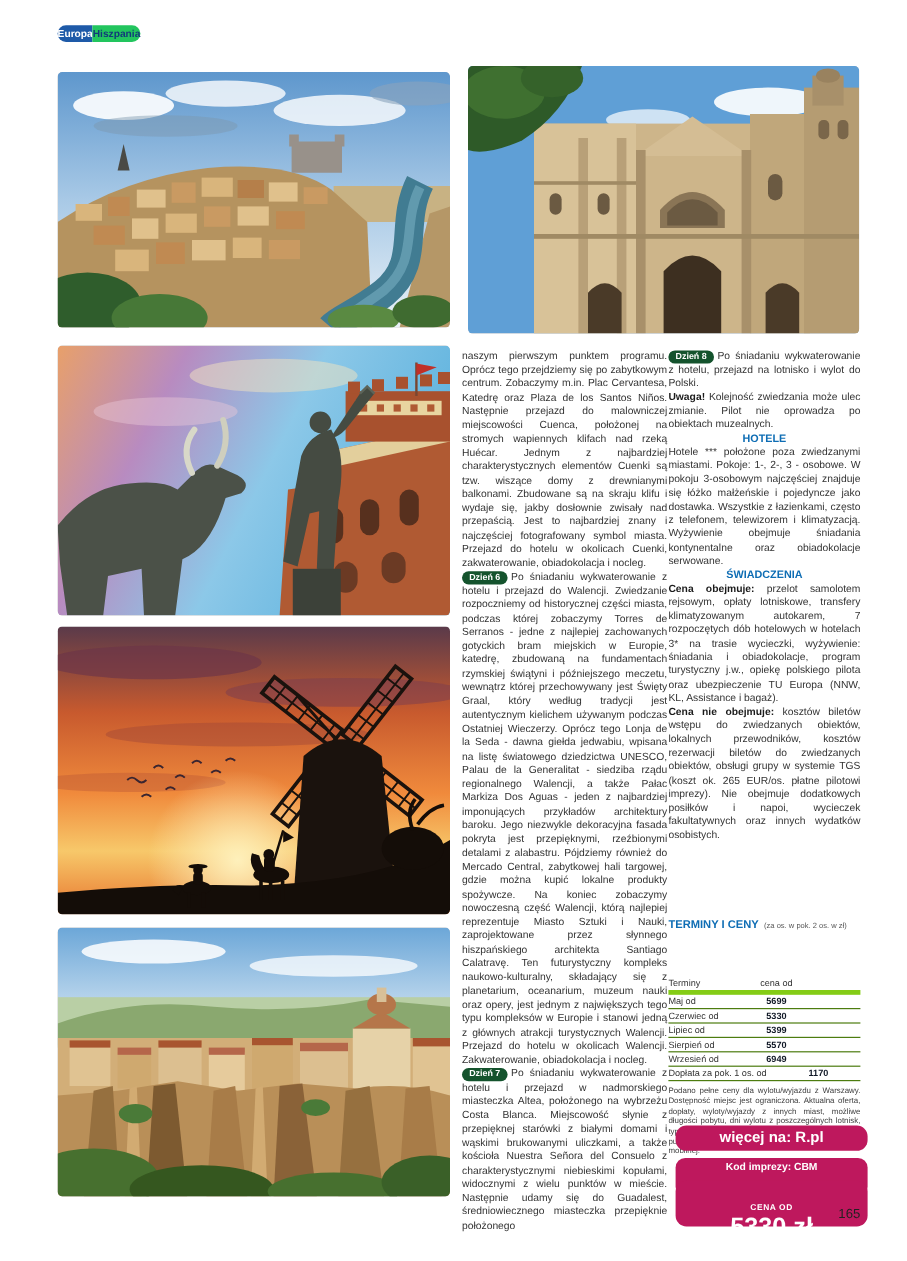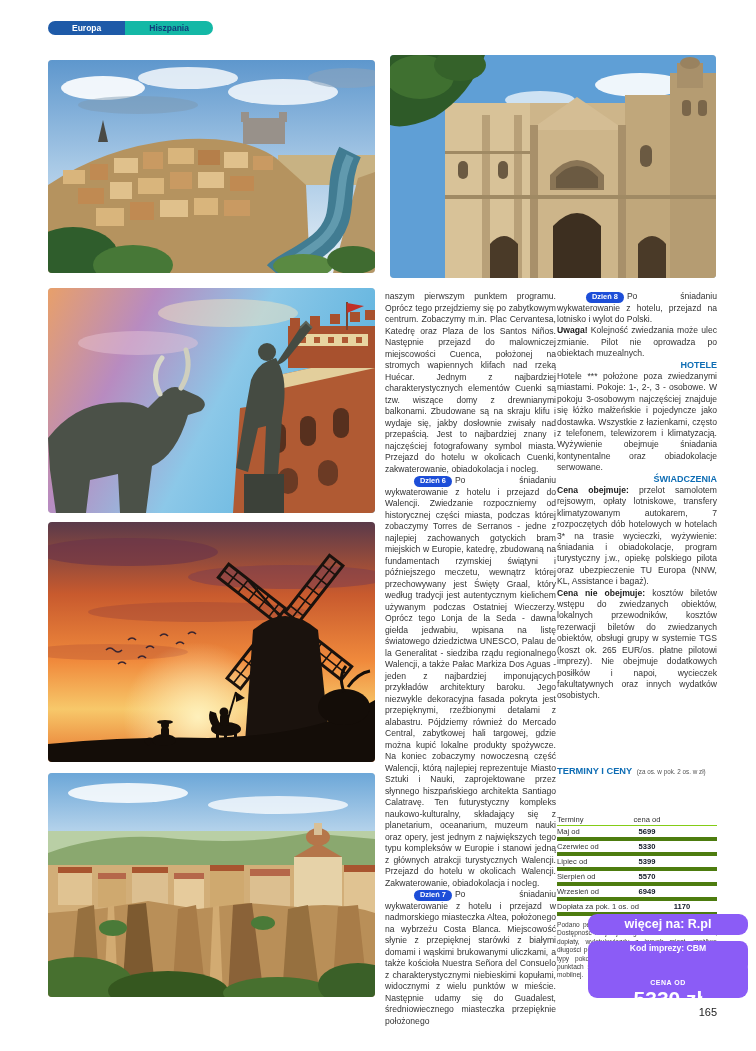--- a/index.html
+++ b/index.html
@@ -1,55 +1,55 @@
 <!DOCTYPE html>
 <html lang="pl"><head>
 <meta charset="utf-8">
 <style>
   html,body{margin:0;padding:0;background:#e9e9e9;}
   .page{position:relative;width:756px;height:1051px;background:#ffffff;margin:0 auto;
         font-family:"Liberation Sans", sans-serif;overflow:hidden;}
   
   .tags{position:absolute;left:48px;top:21px;display:flex;height:14px;}
-  .tag{font-size:8.5px;font-weight:bold;line-height:14px;padding:0 24px;}
+  .tag{font-size:8.5px;font-weight:bold;line-height:14px;padding:0 0;}
   .tag-region{background:#1e5aa8;color:#fff;border-radius:8px 0 0 8px;}
-  .tag-country{background:#14b8a6;color:#123a7a;border-radius:0 8px 8px 0;}
+  .tag-country{background:#22c55e;color:#123a7a;border-radius:0 8px 8px 0;}
   
   figure.photo{position:absolute;margin:0;border-radius:4px;overflow:hidden;background:#ccc;}
   figure.photo svg{display:block;width:100%;height:100%;}
   #photo-toledo{left:48px;top:60px;width:327px;height:213px;}
   #photo-bull{left:48px;top:288px;width:327px;height:225px;}
   #photo-windmill{left:48px;top:522px;width:327px;height:240px;}
   #photo-cuenca{left:48px;top:773px;width:327px;height:224px;}
   #photo-cathedral{left:390px;top:55px;width:326px;height:223px;}
   
   .col{position:absolute;font-size:8.6px;line-height:11.5px;color:#333;text-align:justify;}
   #col-mid{left:385px;top:291px;width:171px;}
   #col-right{left:557px;top:291px;width:160px;line-height:11.4px;}
   .col p{margin:0;}
-  .day{display:inline-block;background:#1d4ed8;color:#fff;font-weight:bold;font-size:7.4px;
+  .day{display:inline-block;background:#14532d;color:#fff;font-weight:bold;font-size:7.4px;
        line-height:9.5px;padding:0.5px 6px 1px;border-radius:7px;margin-right:3px;
-       vertical-align:baseline;margin-left:29px;}
+       vertical-align:baseline;}
   .blab{font-weight:bold;color:#1b1b1b;}
-  .sechead{color:#0e6db4;font-weight:bold;font-size:9px;margin:1px 0 0;text-align:right;}
+  .sechead{color:#0e6db4;font-weight:bold;font-size:9px;margin:1px 0 0;text-align:center;}
   
   .pricing{position:absolute;left:557px;top:760px;width:160px;}
   .p-title{color:#0e6db4;font-weight:bold;font-size:9.3px;}
   .p-sub{font-size:6.3px;color:#555;}
   .p-table{margin-top:4px;}
   .p-row{position:relative;height:11px;line-height:11px;font-size:7.6px;color:#333;
-         border-bottom:4px solid #4d7c0f;}
-  .p-row.head{border-bottom:1px solid #84cc16;margin-top:36px;}
+         border-bottom:1px solid #4d7c0f;}
+  .p-row.head{border-bottom:4px solid #84cc16;margin-top:36px;}
   .p-val{position:absolute;left:60px;width:60px;text-align:center;}
   .p-val.strong{font-weight:bold;color:#101826;}
   .p-val.shift{left:95px;}
   .p-note{margin-top:5px;font-size:6.6px;line-height:8.4px;color:#3c3c3c;text-align:justify;}
   
-  .btn{position:absolute;left:588px;width:160px;background:#8b5cf6;color:#fff;
-       font-weight:bold;text-align:center;box-sizing:border-box;}
+  .btn{position:absolute;left:563px;width:160px;background:#be185d;color:#fff;
+       font-weight:bold;text-align:center;box-sizing:border-box;margin-top:24px;}
   #btn-more{top:914px;height:21px;line-height:21px;border-radius:9px;font-size:12.5px;}
   #btn-code{top:941px;height:32px;line-height:15px;border-radius:8px;font-size:8.6px;}
   #btn-price{top:960px;height:38px;border-radius:9px;padding-top:18px;}
   #btn-price .cap{display:block;font-size:7px;letter-spacing:0.5px;line-height:9px;}
   #btn-price .val{display:block;font-size:21px;line-height:23px;}
   
   .pageno{position:absolute;left:660px;top:1006px;width:57px;text-align:right;
           font-size:11px;color:#222;}
 </style>
 </head>

